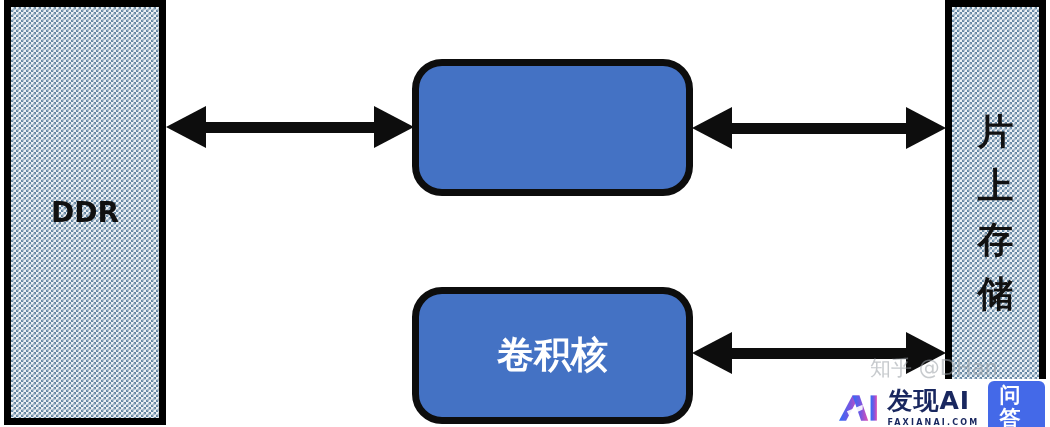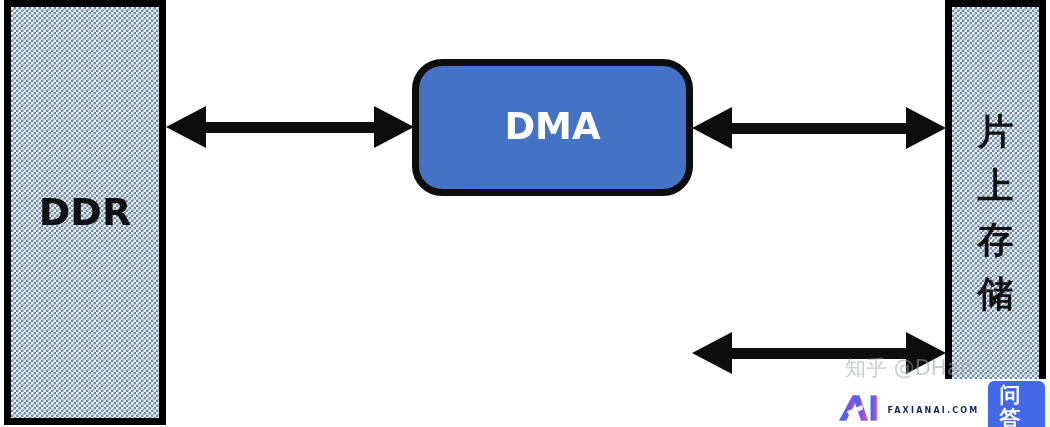--- a/index.html
+++ b/index.html
@@ -15,42 +15,42 @@
       linear-gradient(45deg,#6486a2 25%,transparent 25%,transparent 75%,#6486a2 75%);
     background-size:5px 5px;
     background-position:0 0,2.5px 2.5px;
   }
   .mem-block{
     position:absolute;box-sizing:border-box;border:7px solid #000;
     display:flex;flex-direction:column;align-items:center;justify-content:center;
   }
   #ddr-block{left:4px;top:0;width:162px;height:425px;}
   #onchip-block{left:945px;top:0;width:101px;height:425px;}
-  .ddr-line{font-size:38px;font-weight:bold;color:#111;line-height:1.18;text-align:center;}
+  .ddr-line{font-size:28px;font-weight:bold;color:#111;line-height:1.18;text-align:center;}
   .ddr-line.red{color:#e00000;}
   .vchar{font-size:36px;font-weight:bold;color:#111;line-height:1.5;text-align:center;}
   .blue-box{
     position:absolute;box-sizing:border-box;left:412px;width:281px;height:137px;
     background:#4472c4;border:7px solid #0d0d0d;border-radius:30px;
     display:flex;flex-direction:column;align-items:center;justify-content:center;
   }
   #dma-box{top:59px;}
   #conv-box{top:287px;}
   .box-line{color:#fff;font-weight:bold;font-size:37px;line-height:1.25;text-align:center;}
   
   .darrow{position:absolute;display:flex;align-items:center;height:44px;}
   .darrow .head-l{width:0;height:0;border-top:21px solid transparent;border-bottom:21px solid transparent;border-right:40px solid #0d0d0d;}
   .darrow .head-r{width:0;height:0;border-top:21px solid transparent;border-bottom:21px solid transparent;border-left:40px solid #0d0d0d;}
   .darrow .shaft{flex:1;height:11px;background:#0d0d0d;}
   #arrow-ddr-dma{left:166px;top:105px;width:248px;}
   #arrow-dma-onchip{left:692px;top:106px;width:254px;}
   #arrow-conv-onchip{left:692px;top:331px;width:254px;}
   
   #zhihu-watermark{
-    position:absolute;left:845px;top:354px;z-index:5;font-size:21px;
+    position:absolute;left:870px;top:354px;z-index:5;font-size:21px;
     color:#9aa0a6;opacity:0.55;white-space:nowrap;font-weight:normal;
   }
   #brand-watermark{
     position:absolute;left:834px;top:379px;z-index:6;background:#ffffff;
     display:flex;align-items:center;gap:9px;padding:2px 5px 3px 5px;
   }
   .brand-name-wrap{display:flex;flex-direction:column;align-items:flex-start;line-height:1;}
   .brand-name{font-size:25px;font-weight:bold;color:#19275f;letter-spacing:1px;}
   .brand-domain{font-size:8px;font-weight:bold;color:#19275f;letter-spacing:2.2px;margin-top:6px;}
   .brand-badge{
@@ -68,23 +68,25 @@
   </div>
 
   <div id="onchip-block" class="mem-block halftone">
     <div class="vchar">片</div>
     <div class="vchar">上</div>
     <div class="vchar">存</div>
     <div class="vchar">储</div>
   </div>
 
   <div id="dma-box" class="blue-box">
-    <div class="box-line">DMA</div>
   </div>
 
+  <div id="conv-box" class="blue-box">
+    <div class="box-line">卷积核</div>
+  </div>
 
   <div id="arrow-ddr-dma" class="darrow">
     <div class="head-l"></div>
     <div class="shaft"></div>
     <div class="head-r"></div>
   </div>
   <div id="arrow-dma-onchip" class="darrow">
     <div class="head-l"></div>
     <div class="shaft"></div>
     <div class="head-r"></div>
@@ -105,18 +107,19 @@
           <stop offset="0.55" stop-color="#7b55e0"></stop>
           <stop offset="1" stop-color="#e14fb2"></stop>
         </linearGradient>
       </defs>
       <polygon points="0,34 17,2 26,2 9,34" fill="url(#lg)"></polygon>
       <polygon points="17,2 26,2 37,34 28,34" fill="url(#lg)"></polygon>
       <polygon points="10,22 30,14 30,20 13,28" fill="#ffffff" opacity="0.9"></polygon>
       <rect x="40" y="2" width="8" height="32" fill="url(#lg)"></rect>
     </svg>
     <div class="brand-name-wrap">
+      <span class="brand-name">发现AI</span>
       <span class="brand-domain">FAXIANAI.COM</span>
     </div>
     <div class="brand-badge">问答</div>
   </div>
 
 </div>
 
 </body></html>

